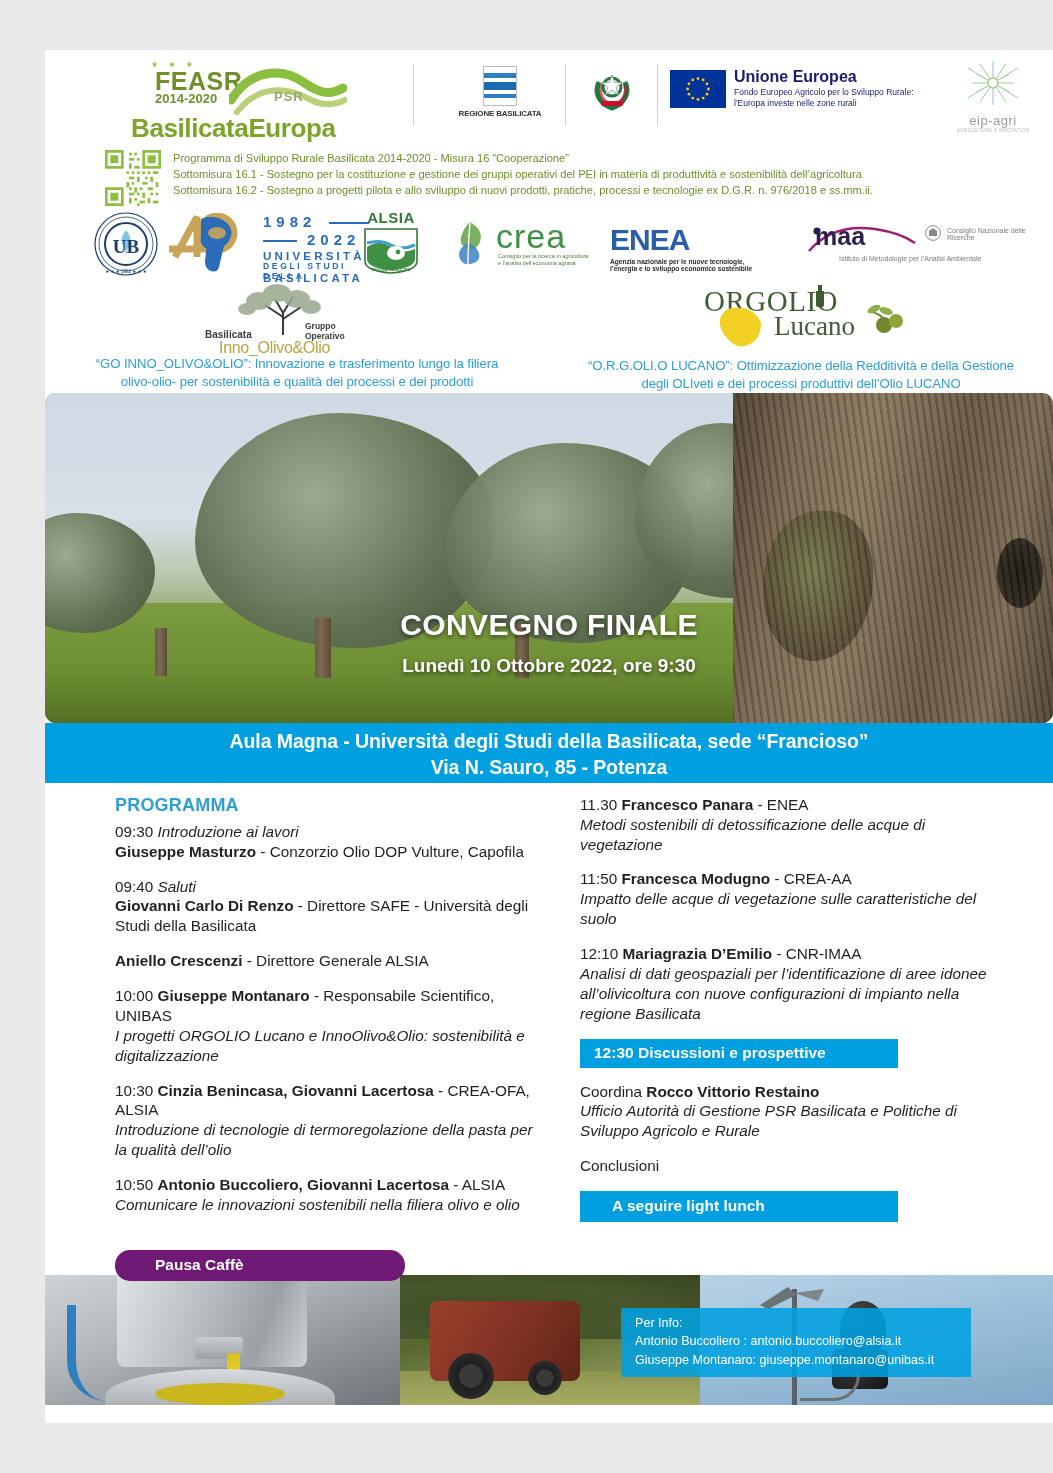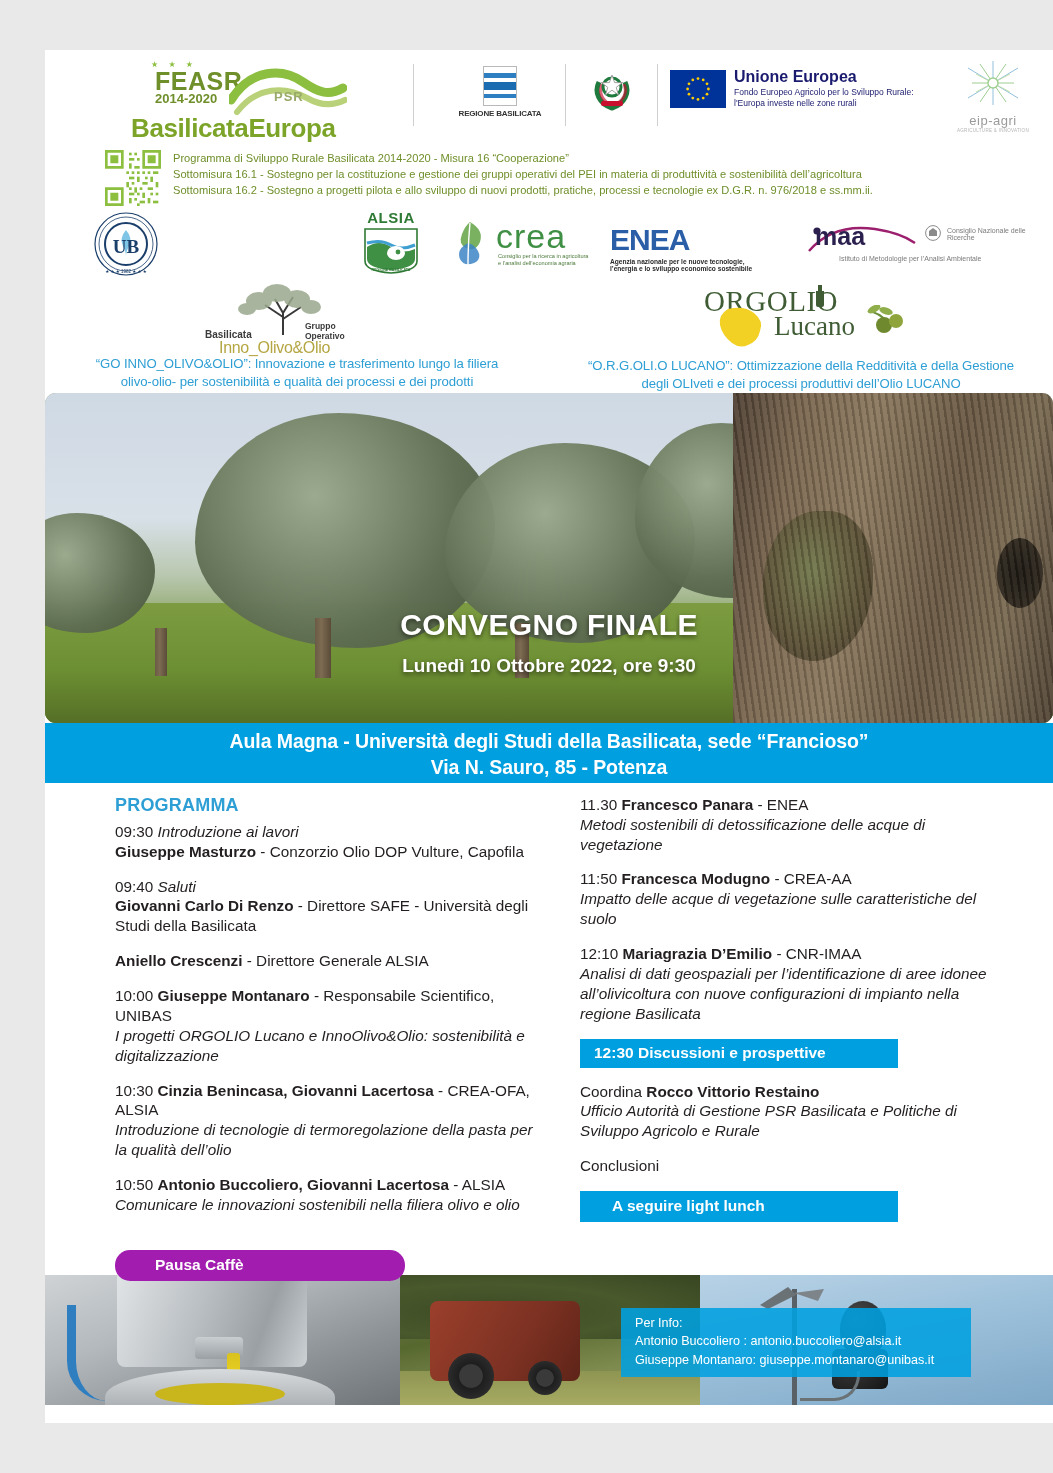--- a/index.html
+++ b/index.html
@@ -140,21 +140,21 @@
   .item { margin-bottom:15px; font-size:15.3px; color:#231f20; line-height:1.30; }
   .item .time { }
   .item b { font-weight:bold; }
   .item .talk { font-style:italic; display:block; }
   .blue-bar {
     background:#00a0e0; color:#fff; font-weight:bold; font-size:15.5px;
     padding:5px 0 6px 14px; margin:4px 0 14px; width:100%;
   }
   .pausa-bar {
     position:absolute; left:70px; bottom:-6px; width:290px;
-    background:#a21caf; color:#fff; font-weight:bold; font-size:15.5px;
+    background:#701a75; color:#fff; font-weight:bold; font-size:15.5px;
     padding:6px 0 7px 40px;
     z-index:5;
     border-radius:15px;
   }
   .lunch-bar {
     background:#00a0e0; color:#fff; font-weight:bold; font-size:15.5px;
     padding:6px 0 7px 32px; width:100%; margin-top:4px;
   }
 
   
@@ -354,20 +354,37 @@
 
     <svg class="logo unibas-seal" viewBox="0 0 66 66">
       <circle cx="33" cy="33" r="31" fill="none" stroke="#1b3f6b" stroke-width="1.2"></circle>
       <circle cx="33" cy="33" r="27" fill="none" stroke="#1b3f6b" stroke-width="0.8"></circle>
       <circle cx="33" cy="33" r="21" fill="none" stroke="#1b3f6b" stroke-width="2"></circle>
       <path d="M33 19 q-7 8 -3 16 q3 6 3 10 q0-4 3-10 q4-8 -3-16z" fill="#5fb6e0" opacity="0.8"></path>
       <text x="33" y="42" font-size="19" font-family="Liberation Serif, serif" font-weight="bold" fill="#1b3f6b" text-anchor="middle">UB</text>
       <text x="33" y="62" font-size="4.5" fill="#1b3f6b" text-anchor="middle">★ ★ ★ 1982 ★ ★ ★</text>
     </svg>
 
+    <div class="logo unibas40 u40">
+      <svg width="92" height="60" viewBox="0 0 92 60" style="position:absolute;left:0;top:0;">
+        <path d="M8 44 L30 4 L30 44" fill="none" stroke="#c8a45a" stroke-width="7"></path>
+        <path d="M2 36 H40" stroke="#c8a45a" stroke-width="7"></path>
+        <circle cx="50" cy="20" r="17" fill="none" stroke="#c8a45a" stroke-width="7"></circle>
+        <path d="M34 6 q14-6 26 4 q8 8 2 18 q-8 12 -22 8 q-8-4 -6-14" fill="#2b6cb8"></path>
+        <path d="M40 30 q10 4 18-2 l-6 26 q-2 6 -8 4 q-6-2 -6-10z" fill="#2b6cb8"></path>
+        <ellipse cx="50" cy="20" rx="9" ry="6" fill="#c8a45a" opacity="0.9"></ellipse>
+      </svg>
+      <div class="num" style="left:96px; top:0px;">1982</div>
+      <div class="ln" style="left:162px; top:9px; width:40px;"></div>
+      <div class="ln" style="left:96px; top:27px; width:34px;"></div>
+      <div class="num" style="left:140px; top:18px;">2022</div>
+      <div class="w" style="left:96px; top:37px;">UNIVERSITÀ</div>
+      <div class="w" style="left:96px; top:48px; font-size:8.6px; letter-spacing:2.6px;">DEGLI STUDI DELLA</div>
+      <div class="w" style="left:96px; top:59px;">BASILICATA</div>
+    </div>
 
     <div class="logo alsia">
       <div style="font-size:15px;font-weight:bold;color:#2f7a34;text-align:center;letter-spacing:0.5px;">ALSIA</div>
       <svg width="58" height="48" viewBox="0 0 58 48" style="display:block;margin:1px auto 0;">
         <path d="M3 2 h52 v32 q0 10 -26 12 q-26-2 -26-12z" fill="#ffffff" stroke="#2f7a34" stroke-width="1.6"></path>
         <path d="M5 20 q12-8 24 0 q10 8 24 2 v10 q0 9 -24 11 q-24-2 -24-11z" fill="#3f8f45"></path>
         <path d="M5 16 q14-4 24 2 q10 6 24 0" fill="none" stroke="#3f9fd0" stroke-width="3"></path>
         <ellipse cx="34" cy="26" rx="9" ry="7" fill="#ffffff"></ellipse>
         <circle cx="36" cy="25" r="2.4" fill="#3f8f45"></circle>
         <text x="29" y="44" font-size="3.6" fill="#2f7a34" text-anchor="middle" font-weight="bold">REGIONE BASILICATA</text>

